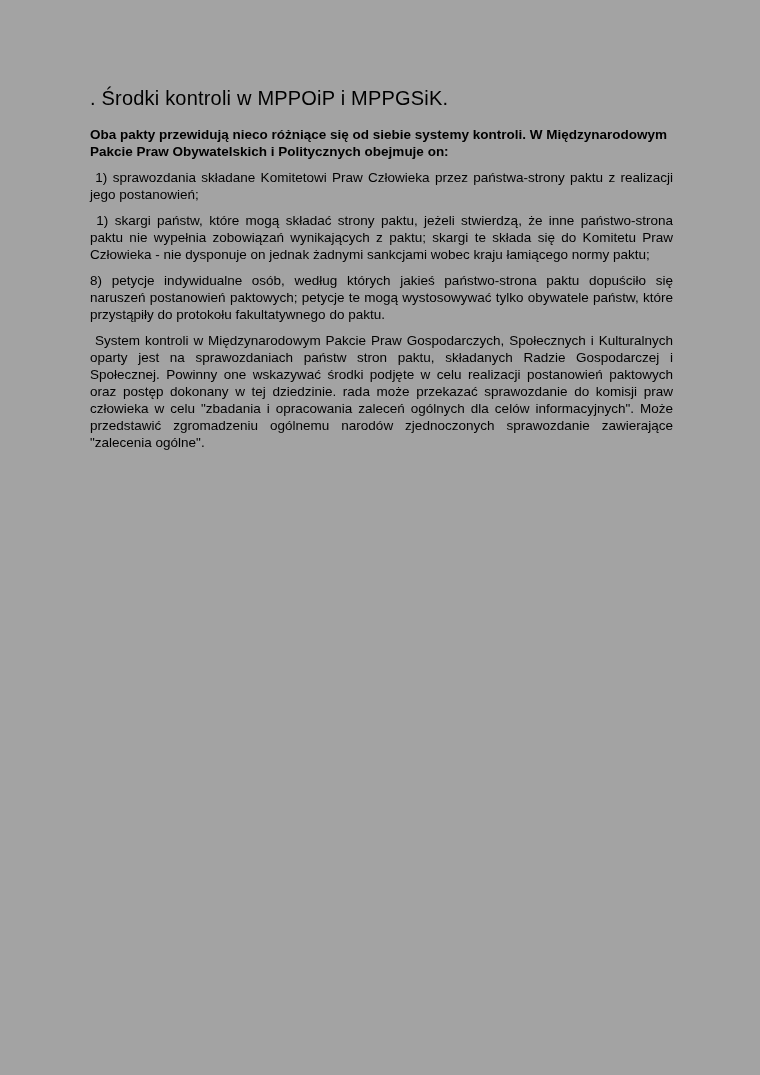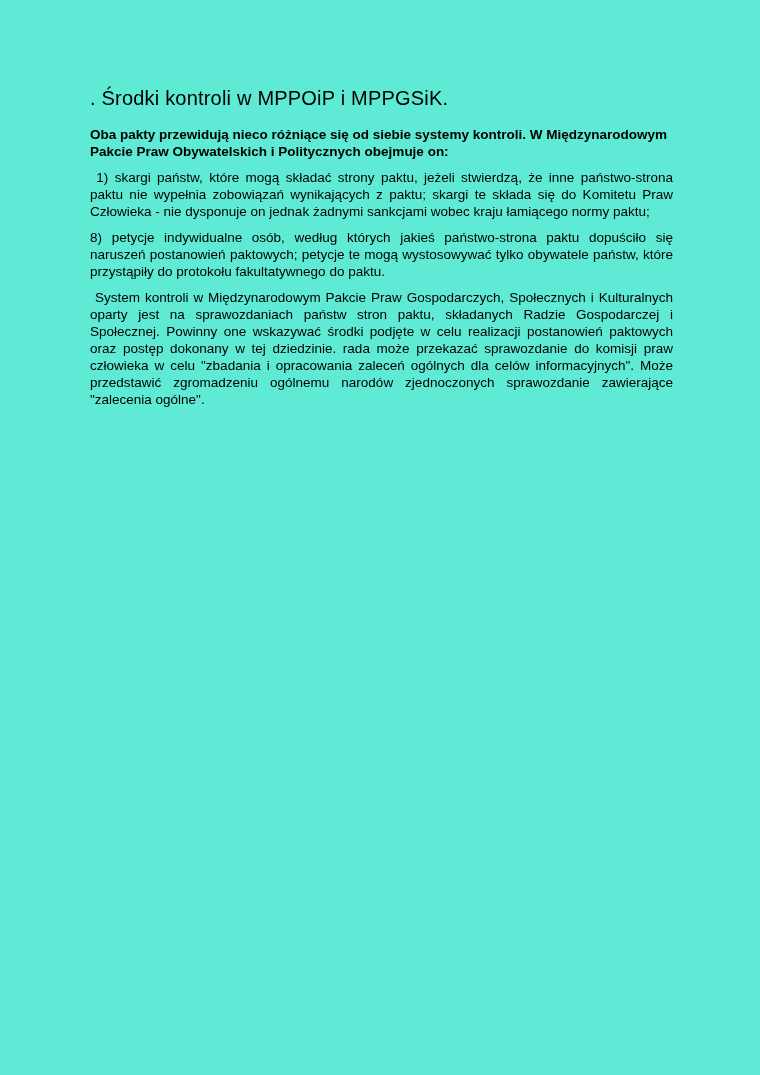--- a/index.html
+++ b/index.html
@@ -9,21 +9,21 @@
   }
   body {
     width: 760px;
     height: 1075px;
     overflow: hidden;
   }
   .page {
     box-sizing: border-box;
     width: 760px;
     height: 1075px;
-    background: #5eead4;
+    background: #a3a3a3;
     padding: 86px 87px 40px 90px;
     font-family: "Liberation Sans", sans-serif;
     color: #000000;
   }
   .doc-title {
     font-size: 20px;
     font-weight: 400;
     margin: 0 0 16px 0;
     line-height: 1.2;
     color: #000000;
@@ -45,19 +45,20 @@
   }
 </style>
 </head>
 <body>
 
 <div class="page">
   <h1 class="doc-title">. Środki kontroli w MPPOiP i MPPGSiK.</h1>
 
   <p class="para bold">Oba pakty przewidują nieco różniące się od siebie systemy kontroli. W Międzynarodowym Pakcie Praw Obywatelskich i Politycznych obejmuje on:</p>
 
+  <p class="para"> 1) sprawozdania składane Komitetowi Praw Człowieka przez państwa-strony paktu z realizacji jego postanowień;</p>
 
   <p class="para"> 1) skargi państw, które mogą składać strony paktu, jeżeli stwierdzą, że inne państwo-strona paktu nie wypełnia zobowiązań wynikających z paktu; skargi te składa się do Komitetu Praw Człowieka - nie dysponuje on jednak żadnymi sankcjami wobec kraju łamiącego normy paktu;</p>
 
   <p class="para">8) petycje indywidualne osób, według których jakieś państwo-strona paktu dopuściło się naruszeń postanowień paktowych; petycje te mogą wystosowywać tylko obywatele państw, które przystąpiły do protokołu fakultatywnego do paktu.</p>
 
   <p class="para last"> System kontroli w Międzynarodowym Pakcie Praw Gospodarczych, Społecznych i Kulturalnych oparty jest na sprawozdaniach państw stron paktu, składanych Radzie Gospodarczej i Społecznej. Powinny one wskazywać środki podjęte w celu realizacji postanowień paktowych oraz postęp dokonany w tej dziedzinie. rada może przekazać sprawozdanie do komisji praw człowieka w celu "zbadania i opracowania zaleceń ogólnych dla celów informacyjnych". Może przedstawić zgromadzeniu ogólnemu narodów zjednoczonych sprawozdanie zawierające "zalecenia ogólne".</p>
 </div>
 
 </body></html>

